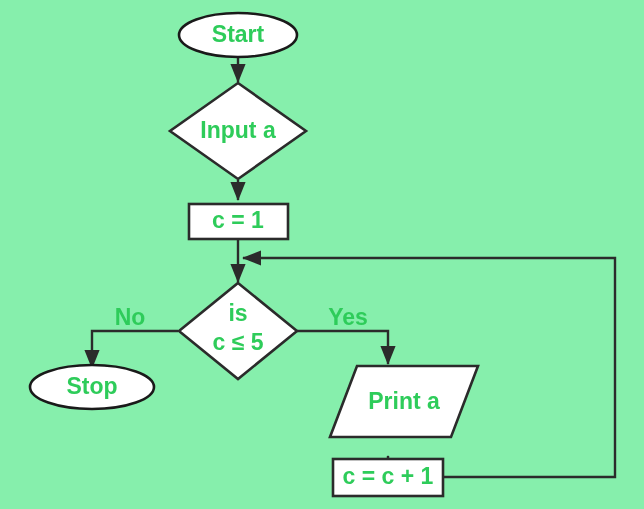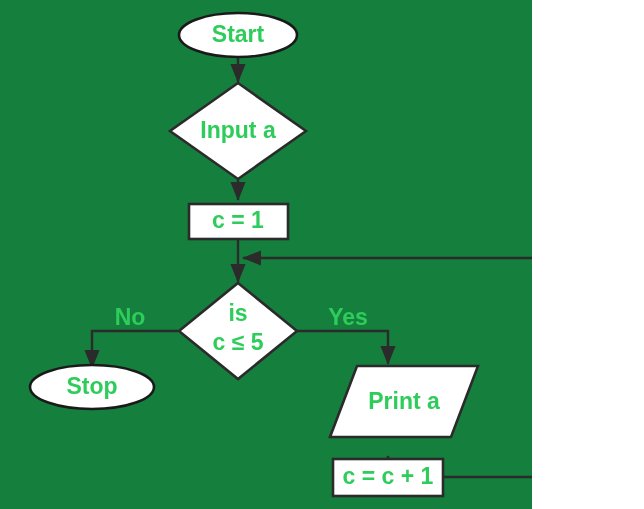--- a/index.html
+++ b/index.html
@@ -6,23 +6,23 @@
   html, body {
     margin: 0;
     padding: 0;
     background: #ffffff;
   }
   body {
     font-family: "Liberation Sans", sans-serif;
   }
   #flowchart-canvas {
     position: relative;
-    width: 532px;
+    width: 644px;
     height: 509px;
-    background: #15803d;
+    background: #86efac;
     overflow: hidden;
   }
   #flowchart-canvas svg {
     display: block;
   }
   .node-text {
     font-family: "Liberation Sans", sans-serif;
     font-size: 23px;
     font-weight: 700;
     fill: #2ecc5a;

